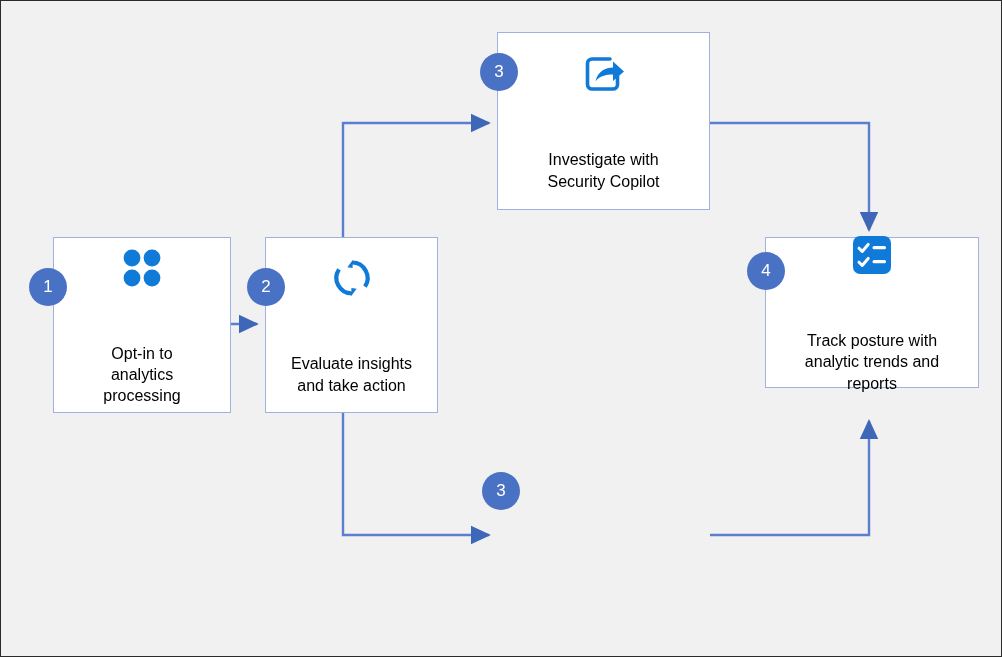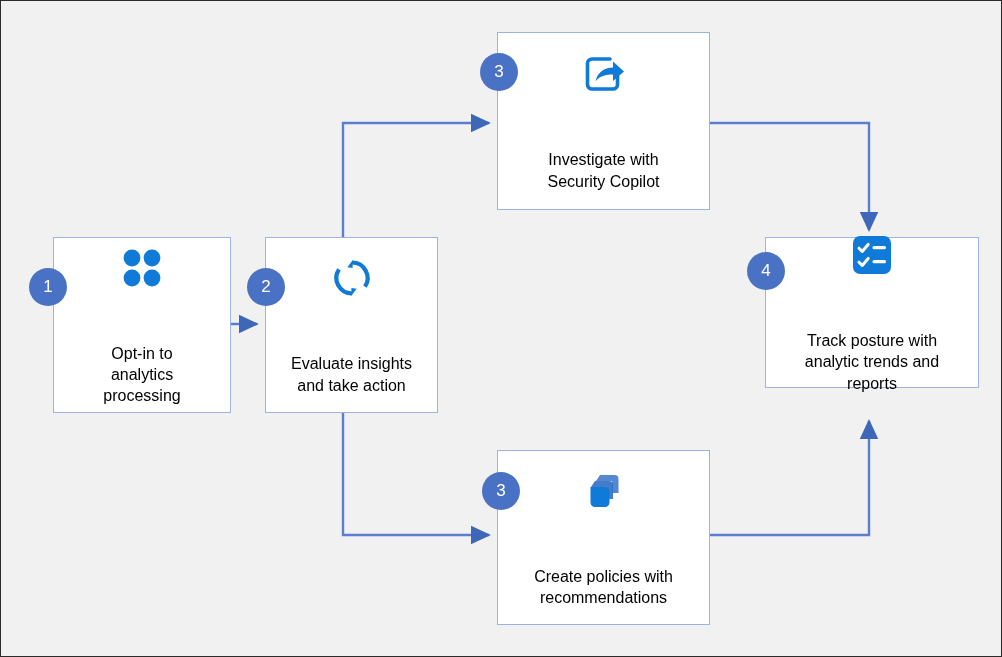--- a/index.html
+++ b/index.html
@@ -142,31 +142,20 @@
         <path d="M15.5 31.5 C17.5 21.5 25.5 17.5 33 17.5 L33 11.5 L44 21.5 L33 31 L33 24.5 C26 24.5 19.5 26 15.5 31.5 z" fill="#0f7ad8"></path>
       </svg>
     </span>
     <div class="node-label">Investigate with
 Security Copilot</div>
   </div>
   <div class="badge" id="badge-3a">
     <span>3</span>
   </div>
 
-  <div class="node" id="node-3b">
-    <span class="node-icon">
-      <svg width="48" height="48" viewBox="0 0 48 48" xmlns="http://www.w3.org/2000/svg">
-        <path d="M20 8 L34.5 8 A4 4 0 0 1 38.5 12 L38.5 26 L32 26 L32 14 L16 14 z" fill="#2f6fc4" opacity="0.82"></path>
-        <path d="M15 14 L29 14 A4 4 0 0 1 33 18 L33 32 L26 32 L26 20 L11 20 z" fill="#2f6fc4" opacity="0.9"></path>
-        <path d="M10.5 20 L25 20 A4.5 4.5 0 0 1 29.5 24.5 L29.5 35.5 A4.5 4.5 0 0 1 25 40 L15 40 A4.5 4.5 0 0 1 10.5 35.5 z" fill="#0f7ad8"></path>
-      </svg>
-    </span>
-    <div class="node-label">Create policies with
-recommendations</div>
-  </div>
   <div class="badge" id="badge-3b">
     <span>3</span>
   </div>
 
   <div class="node" id="node-4">
     <span class="node-icon">
       <svg width="48" height="48" viewBox="0 0 48 48" xmlns="http://www.w3.org/2000/svg">
         <rect x="5" y="5" width="38" height="38" rx="7" fill="#0f7ad8"></rect>
         <path d="M11 17.2 L14.2 20.4 L20.2 13.4" fill="none" stroke="#ffffff" stroke-width="3" stroke-linecap="round" stroke-linejoin="round"></path>
         <path d="M11 31.2 L14.2 34.4 L20.2 27.4" fill="none" stroke="#ffffff" stroke-width="3" stroke-linecap="round" stroke-linejoin="round"></path>

